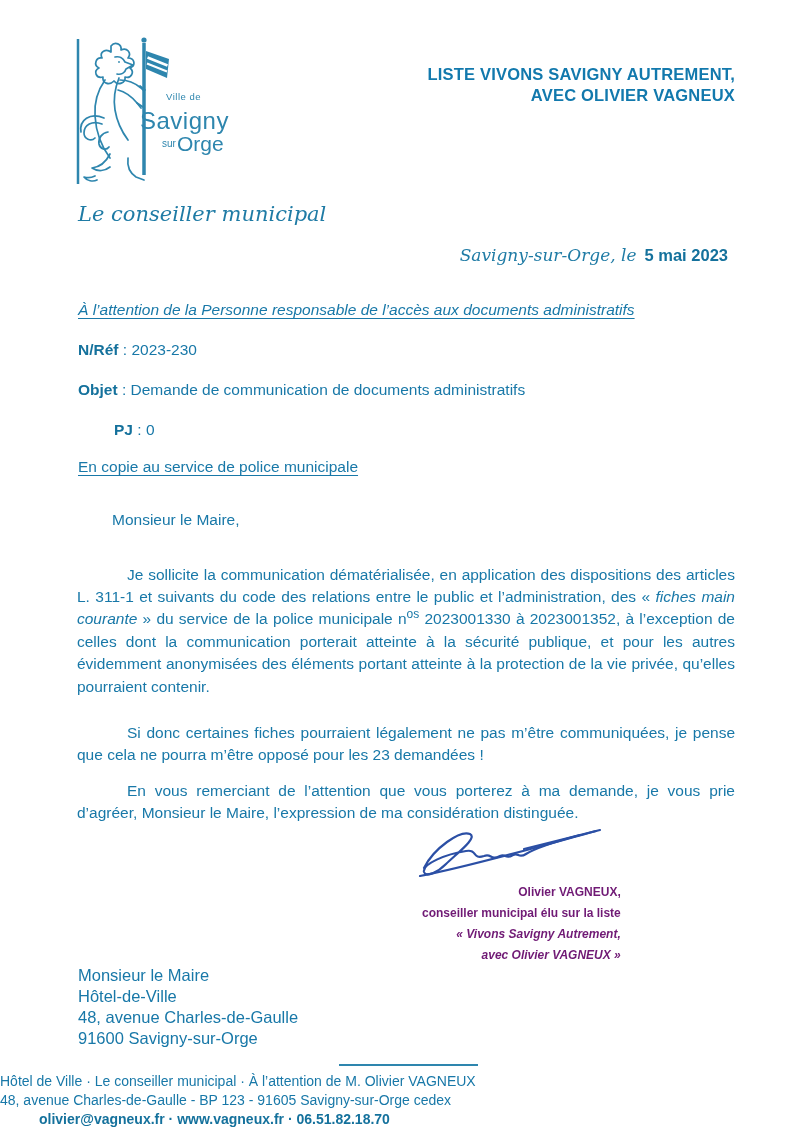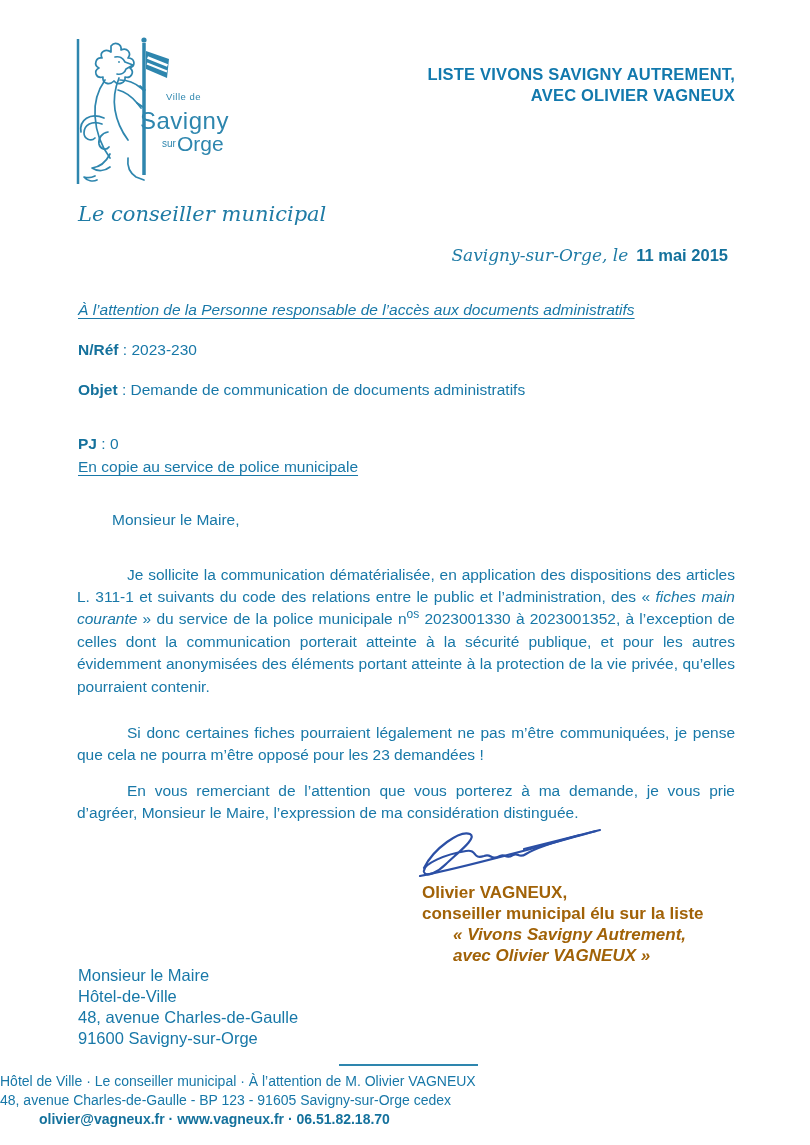--- a/index.html
+++ b/index.html
@@ -33,40 +33,40 @@
   }
   
   .dateline{position:absolute;top:245px;right:82px;white-space:nowrap;}
   .dateline .place{font-family:"DejaVu Serif",serif;font-style:italic;font-size:17px;color:#1f7ba5;margin-top:20px;}
   .dateline .date{font-weight:700;font-size:16.5px;color:#14719c;margin-left:8px;}
   
   .line{position:absolute;left:78px;font-size:15.5px;}
   .attention{top:301px;font-style:italic;text-decoration:underline;text-underline-offset:3px;}
   .ref{top:341px;}
   .objet{top:381px;}
-  .pj{top:435px;}
+  .pj{top:421px;margin-left:36px;}
   .copy{top:458px;text-decoration:underline;text-underline-offset:3px;}
   .b{font-weight:700;color:#14719c;}
   
   .salutation{position:absolute;left:112px;top:511px;font-size:15.5px;}
   .para{
     position:absolute;left:77px;width:658px;
     font-size:15.5px;line-height:22.4px;
     text-align:justify;text-indent:50px;
   }
   .p1{top:548px;}
   .p2{top:706px;}
   .p3{top:764px;}
   .it{font-style:italic;}
   sup{font-size:12px;line-height:0;}
   
   .signature{position:absolute;left:410px;top:818px;width:205px;height:62px;}
   .sig-block{
     position:absolute;left:422px;top:882px;
-    font-weight:700;font-size:17px;line-height:21px;color:#a16207;
+    font-weight:700;font-size:12px;line-height:21px;color:#701a75;text-align:right;
   }
   .sig-block .it{font-style:italic;margin-left:31px;}
   
   .recipient{position:absolute;left:78px;top:965px;font-size:16.5px;line-height:21px;}
   
   .footer-rule{position:absolute;left:339px;top:1064px;width:139px;height:0;border-top:2.5px solid #2e86ae;}
   .footer{
     position:absolute;left:0;right:0;top:1072px;
     text-align:left;font-size:14px;line-height:19px;color:#1878a8;
   }
@@ -117,21 +117,21 @@
   </div>
 
   <div class="header-right">
     <div>LISTE VIVONS SAVIGNY AUTREMENT,</div>
     <div>AVEC OLIVIER VAGNEUX</div>
   </div>
 
   <div class="sender-title">Le conseiller municipal</div>
 
   <div class="dateline">
-    <span class="place">Savigny-sur-Orge, le</span><span class="date">11 mai 2015</span>
+    <span class="place">Savigny-sur-Orge, le</span><span class="date">5 mai 2023</span>
   </div>
 
   <div class="line attention">À l’attention de la Personne responsable de l’accès aux documents administratifs</div>
 
   <div class="line ref">
     <span class="b">N/Réf</span><span> : </span><span>2023-230</span>
   </div>
   <div class="line objet">
     <span class="b">Objet</span><span> : </span><span>Demande de communication de documents administratifs</span>
   </div>

